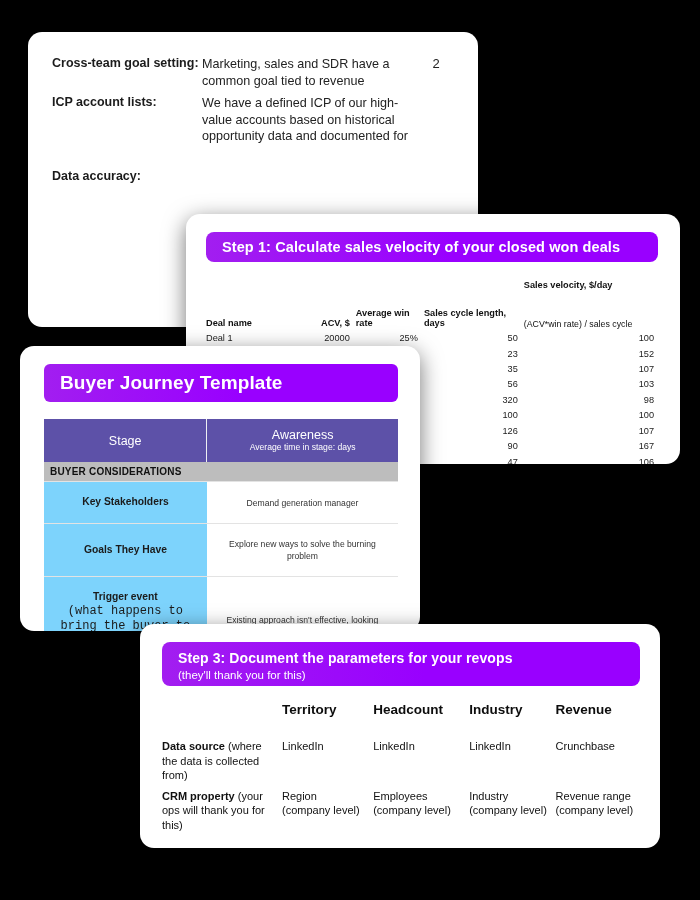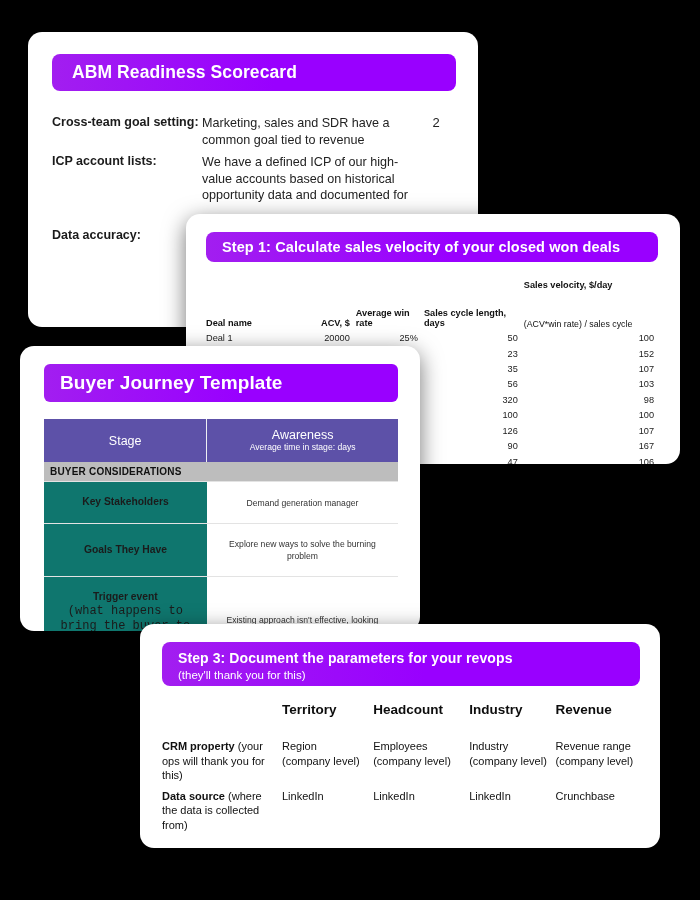--- a/index.html
+++ b/index.html
@@ -80,21 +80,21 @@
   .bjt-head .h-sub  { font-size: 8.6px; display:block; line-height:1.3; }
   .bjt-section td {
     background: #bdbdbd; color: #111; font-weight: 700;
     font-size: 10px; letter-spacing: .2px; padding: 4px 6px;
   }
   .bjt-body td {
     border-top: 1px solid #e3e3e3; padding: 14px 8px;
     vertical-align: middle; text-align: center;
   }
   .bjt-body td.lbl {
-    background: #0f766e; width: 46%;
+    background: #7dd3fc; width: 46%;
     font-size: 10.3px; font-weight: 700; color: #1b1b1b; line-height: 1.25;
   }
   .bjt-body td.lbl .sub { display:block; font-weight: 400; font-size: 12px; line-height:1.25;font-family:Liberation Mono, monospace; }
   .bjt-body td.val { background: #ffffff; font-size: 8.6px; color: #333; line-height: 1.4; }
 
   
   #card-step3 { left: 140px; top: 624px; width: 520px; height: 224px; }
   #card-step3 .banner { margin: 18px 20px 0 22px; height: 44px; padding: 5px 16px 0 16px; }
   #card-step3 .b-title { font-size: 14px; line-height: 1.1; }
   #card-step3 .b-sub   { font-size: 11.5px; line-height: 1.25; margin-top: 1px; }
@@ -113,23 +113,20 @@
   #s3-table td.rowlbl .plain { font-weight: 400; }
   .col-terr { width: 19%; } .col-head { width: 20%; }
   .col-ind  { width: 18%; } .col-rev  { width: 18%; }
 </style>
 </head>
 <body>
 
 <div id="stage">
 
   <div class="card" id="card-abm">
-    <div class="banner">
-      <span class="b-title">ABM Readiness Scorecard</span>
-    </div>
     <div class="abm-body">
       <div class="abm-row" style="margin-top:8px;">
         <div class="abm-label">Cross-team goal setting:</div>
         <div class="abm-desc">Marketing, sales and SDR have a common goal tied to revenue</div>
         <div class="abm-score">2</div>
       </div>
       <div class="abm-row" style="margin-top:6px;">
         <div class="abm-label">ICP account lists:</div>
         <div class="abm-desc">We have a defined ICP of our high-value accounts based on historical opportunity data and documented for</div>
         <div class="abm-score"></div>
@@ -284,34 +281,34 @@
             <th class="blank"></th>
             <th class="col-terr">Territory</th>
             <th class="col-head">Headcount</th>
             <th class="col-ind">Industry</th>
             <th class="col-rev">Revenue</th>
           </tr>
         </thead>
         <tbody>
           <tr>
             <td class="rowlbl">
+              <span>Data source</span><span class="plain"> (where the data is collected from)</span>
+            </td>
+            <td>LinkedIn</td>
+            <td>LinkedIn</td>
+            <td>LinkedIn</td>
+            <td>Crunchbase</td>
+          </tr>
+          <tr>
+            <td class="rowlbl">
               <span>CRM property</span><span class="plain"> (your ops will thank you for this)</span>
             </td>
             <td>Region (company level)</td>
             <td>Employees (company level)</td>
             <td>Industry (company level)</td>
             <td>Revenue range (company level)</td>
           </tr>
-          <tr>
-            <td class="rowlbl">
-              <span>Data source</span><span class="plain"> (where the data is collected from)</span>
-            </td>
-            <td>LinkedIn</td>
-            <td>LinkedIn</td>
-            <td>LinkedIn</td>
-            <td>Crunchbase</td>
-          </tr>
         </tbody>
       </table>
     </div>
   </div>
 
 </div>
 
 </body></html>

